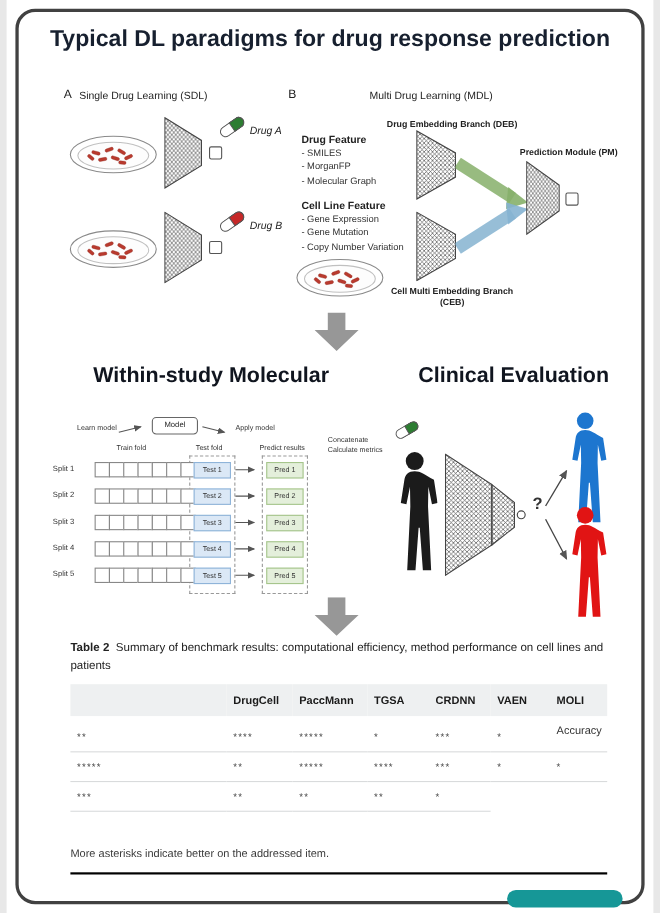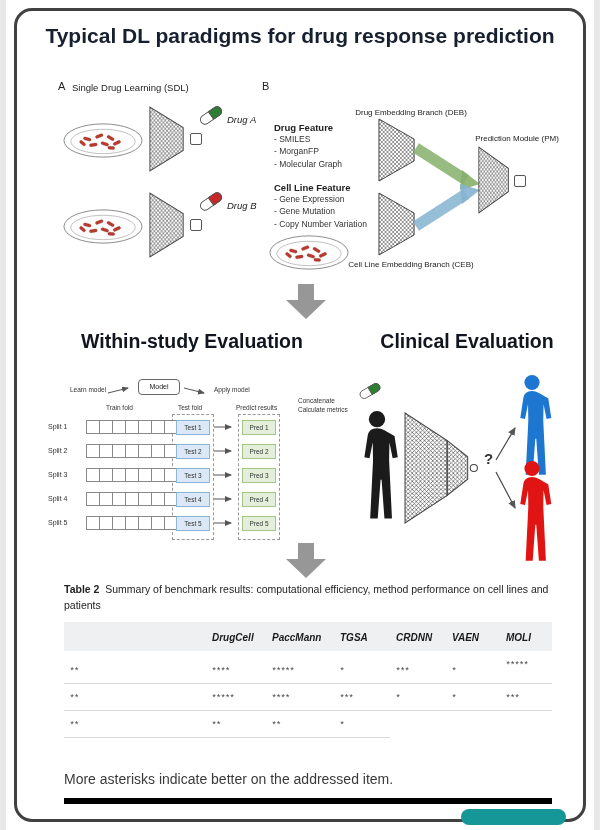--- a/index.html
+++ b/index.html
@@ -2,42 +2,42 @@
 <html><head>
 <meta charset="utf-8">
 <style>
   html,body{margin:0;padding:0;background:#e8e8e8;font-family:"Liberation Sans",sans-serif;}
   .page{position:relative;width:588px;height:830px;background:#ffffff;margin:0 auto;overflow:hidden;color:#222;}
   .abs{position:absolute;}
   .frame{position:absolute;inset:8px;border:3px solid #414141;border-radius:18px;pointer-events:none;}
   .fig-title{top:24px;left:20px;right:20px;text-align:center;font-size:21px;font-weight:600;color:#17202f;}
   .panel-label{font-size:11px;color:#222;}
   .panel-title{font-size:9.5px;color:#222;}
-  .small-label{font-size:8px;color:#222;text-align:center;line-height:1.2;}
+  .small-label{font-size:8px;color:#222;text-align:center;line-height:1.2;font-weight:bold;}
   .feat-title{font-size:9.5px;font-weight:bold;color:#222;}
   .feat-item{font-size:8.5px;color:#333;line-height:1.45;}
   .out-sq{width:10px;height:10px;border:1px solid #555;border-radius:2px;background:#fff;}
   .section-title{font-size:19.5px;font-weight:600;color:#10151f;text-align:center;}
   .cv-micro{font-size:6.5px;color:#333;}
   .model-box{width:40px;height:14px;border:1px solid #666;border-radius:4px;font-size:7px;text-align:center;line-height:14px;color:#222;background:#fff;}
   .split-label{font-size:7px;color:#333;}
   .sq-row{display:flex;}
   .sq-row span{display:block;width:12px;height:12px;border:1px solid #888;background:#fff;margin-right:-1px;}
   .test-box{width:32px;height:13px;background:#dbe8f6;border:1px solid #8fb4d9;font-size:6.5px;text-align:center;line-height:13px;color:#333;}
   .pred-box{width:32px;height:13px;background:#e4efdb;border:1px solid #a6c58c;font-size:6.5px;text-align:center;line-height:13px;color:#333;}
   .dash-col{border:1px dashed #999;}
   .drug-label{font-size:9.5px;color:#222;font-style:italic;}
   .qmark{font-size:15px;font-weight:bold;color:#333;}
   .caption{font-size:10.5px;line-height:1.55;color:#222;}
   .caption b{font-weight:bold;}
-  .bench{display:grid;grid-template-columns:142px 60px 68px 56px 56px 54px 52px;width:488px;font-style:italic;}
+  .bench{display:grid;grid-template-columns:142px 60px 68px 56px 56px 54px 52px;width:488px;}
   .bench .hcell{background:#eef0f1;font-size:10px;font-weight:bold;color:#1a1a1a;padding:10px 2px 8px 6px;}
   .bench .lcell{font-size:10px;color:#333;padding:8px 2px 8px 6px;border-bottom:1px solid #d9dbdc;}
   .bench .vcell{font-size:9px;letter-spacing:1px;color:#444;padding:8px 2px 8px 6px;border-bottom:1px solid #d9dbdc;}
-  .footnote{font-size:14px;color:#3a3a3a;padding:9px 0 11px 0;border-bottom:6px solid #000000;width:488px;}
+  .footnote{font-size:10px;color:#3a3a3a;padding:9px 0 11px 0;border-bottom:2px solid #000000;width:488px;}
   .teal-tab{position:absolute;right:28px;bottom:5px;width:105px;height:16px;background:#169797;border-radius:8px;z-index:5;}
 </style>
 </head>
 <body>
 
 <div class="page">
 
   <svg width="0" height="0" style="position:absolute" aria-hidden="true">
     <defs>
       <pattern id="hatch" width="4" height="4" patternUnits="userSpaceOnUse">
@@ -105,20 +105,21 @@
   <svg class="abs" style="left:143px;top:192px" width="36" height="66">
       <use href="#funnel"></use>
     </svg>
   <div class="abs out-sq" style="left:184px;top:219px"></div>
   <svg class="abs" style="left:192px;top:196px;fill:#c62828;transform:rotate(-35deg)" width="26" height="11">
       <use href="#pill"></use>
     </svg>
   <div class="abs drug-label" style="left:221px;top:200px">Drug B</div>
 
   <div class="abs panel-label" style="left:256px;top:80px">B</div>
+  <div class="abs panel-title" style="left:330px;top:82px;width:220px">Multi Drug Learning (MDL)</div>
 
   <div class="abs" style="left:268px;top:182px">
     <div class="feat-title">Cell Line Feature</div>
     <div class="feat-item">- Gene Expression</div>
     <div class="feat-item">- Gene Mutation</div>
     <div class="feat-item">- Copy Number Variation</div>
   </div>
 
   <div class="abs" style="left:268px;top:122px">
     <div class="feat-title">Drug Feature</div>
@@ -131,40 +132,40 @@
       <use href="#dish"></use>
     </svg>
 
   <div class="abs small-label" style="left:340px;top:108px;width:130px">Drug Embedding Branch (DEB)</div>
   <svg class="abs" style="left:372px;top:118px" width="38" height="64">
       <use href="#funnel"></use>
     </svg>
   <svg class="abs" style="left:372px;top:192px" width="38" height="64">
       <use href="#funnel"></use>
     </svg>
-  <div class="abs small-label" style="left:340px;top:260px;width:130px">Cell Line Embedding Branch (CEB)</div>
+  <div class="abs small-label" style="left:340px;top:260px;width:130px">Cell Multi Embedding Branch (CEB)</div>
 
   <svg class="abs" style="left:408px;top:126px" width="74" height="122">
     <line x1="2" y1="22" x2="52" y2="54" stroke="#86b06a" stroke-width="11" opacity="0.85"></line>
     <polygon points="48,44 66,58 46,64" fill="#86b06a" opacity="0.9"></polygon>
     <line x1="2" y1="100" x2="52" y2="68" stroke="#85b3d1" stroke-width="11" opacity="0.85"></line>
     <polygon points="46,58 66,64 48,78" fill="#85b3d1" opacity="0.9"></polygon>
   </svg>
 
   <div class="abs small-label" style="left:452px;top:134px;width:118px">Prediction Module (PM)</div>
   <svg class="abs" style="left:472px;top:146px" width="32" height="68">
       <use href="#funnel"></use>
     </svg>
   <div class="abs out-sq" style="left:508px;top:175px"></div>
 
   <svg class="abs" style="left:278px;top:284px" width="44" height="36">
     <polygon points="14,0 30,0 30,16 42,16 22,35 2,16 14,16" fill="#979797"></polygon>
   </svg>
 
-  <div class="abs section-title" style="left:36px;top:330px;width:300px">Within-study Evaluation</div>
+  <div class="abs section-title" style="left:36px;top:330px;width:300px">Within-study Molecular</div>
   <div class="abs section-title" style="left:348px;top:330px;width:226px">Clinical Evaluation</div>
 
   <div class="abs cv-micro" style="left:64px;top:386px">Learn model</div>
   <svg class="abs" style="left:100px;top:382px" width="30" height="14">
     <line x1="2" y1="11" x2="22" y2="6" stroke="#555" stroke-width="1" marker-end="url(#ah)"></line>
   </svg>
   <div class="abs model-box" style="left:132px;top:379px">Model</div>
   <svg class="abs" style="left:176px;top:382px" width="30" height="14">
     <line x1="2" y1="6" x2="22" y2="11" stroke="#555" stroke-width="1" marker-end="url(#ah)"></line>
   </svg>
@@ -298,20 +299,21 @@
     <div class="hcell">VAEN</div>
     <div class="hcell">MOLI</div>
 
     <div class="vcell" style="padding-top:14px">**</div>
     <div class="vcell" style="padding-top:14px">****</div>
     <div class="vcell" style="padding-top:14px">*****</div>
     <div class="vcell" style="padding-top:14px">*</div>
     <div class="vcell" style="padding-top:14px">***</div>
     <div class="vcell" style="padding-top:14px">*</div>
 
+    <div class="lcell">Accuracy</div>
     <div class="vcell">*****</div>
     <div class="vcell">**</div>
     <div class="vcell">*****</div>
     <div class="vcell">****</div>
     <div class="vcell">***</div>
     <div class="vcell">*</div>
 
     <div class="vcell">*</div>
     <div class="vcell">***</div>
     <div class="vcell">**</div>

